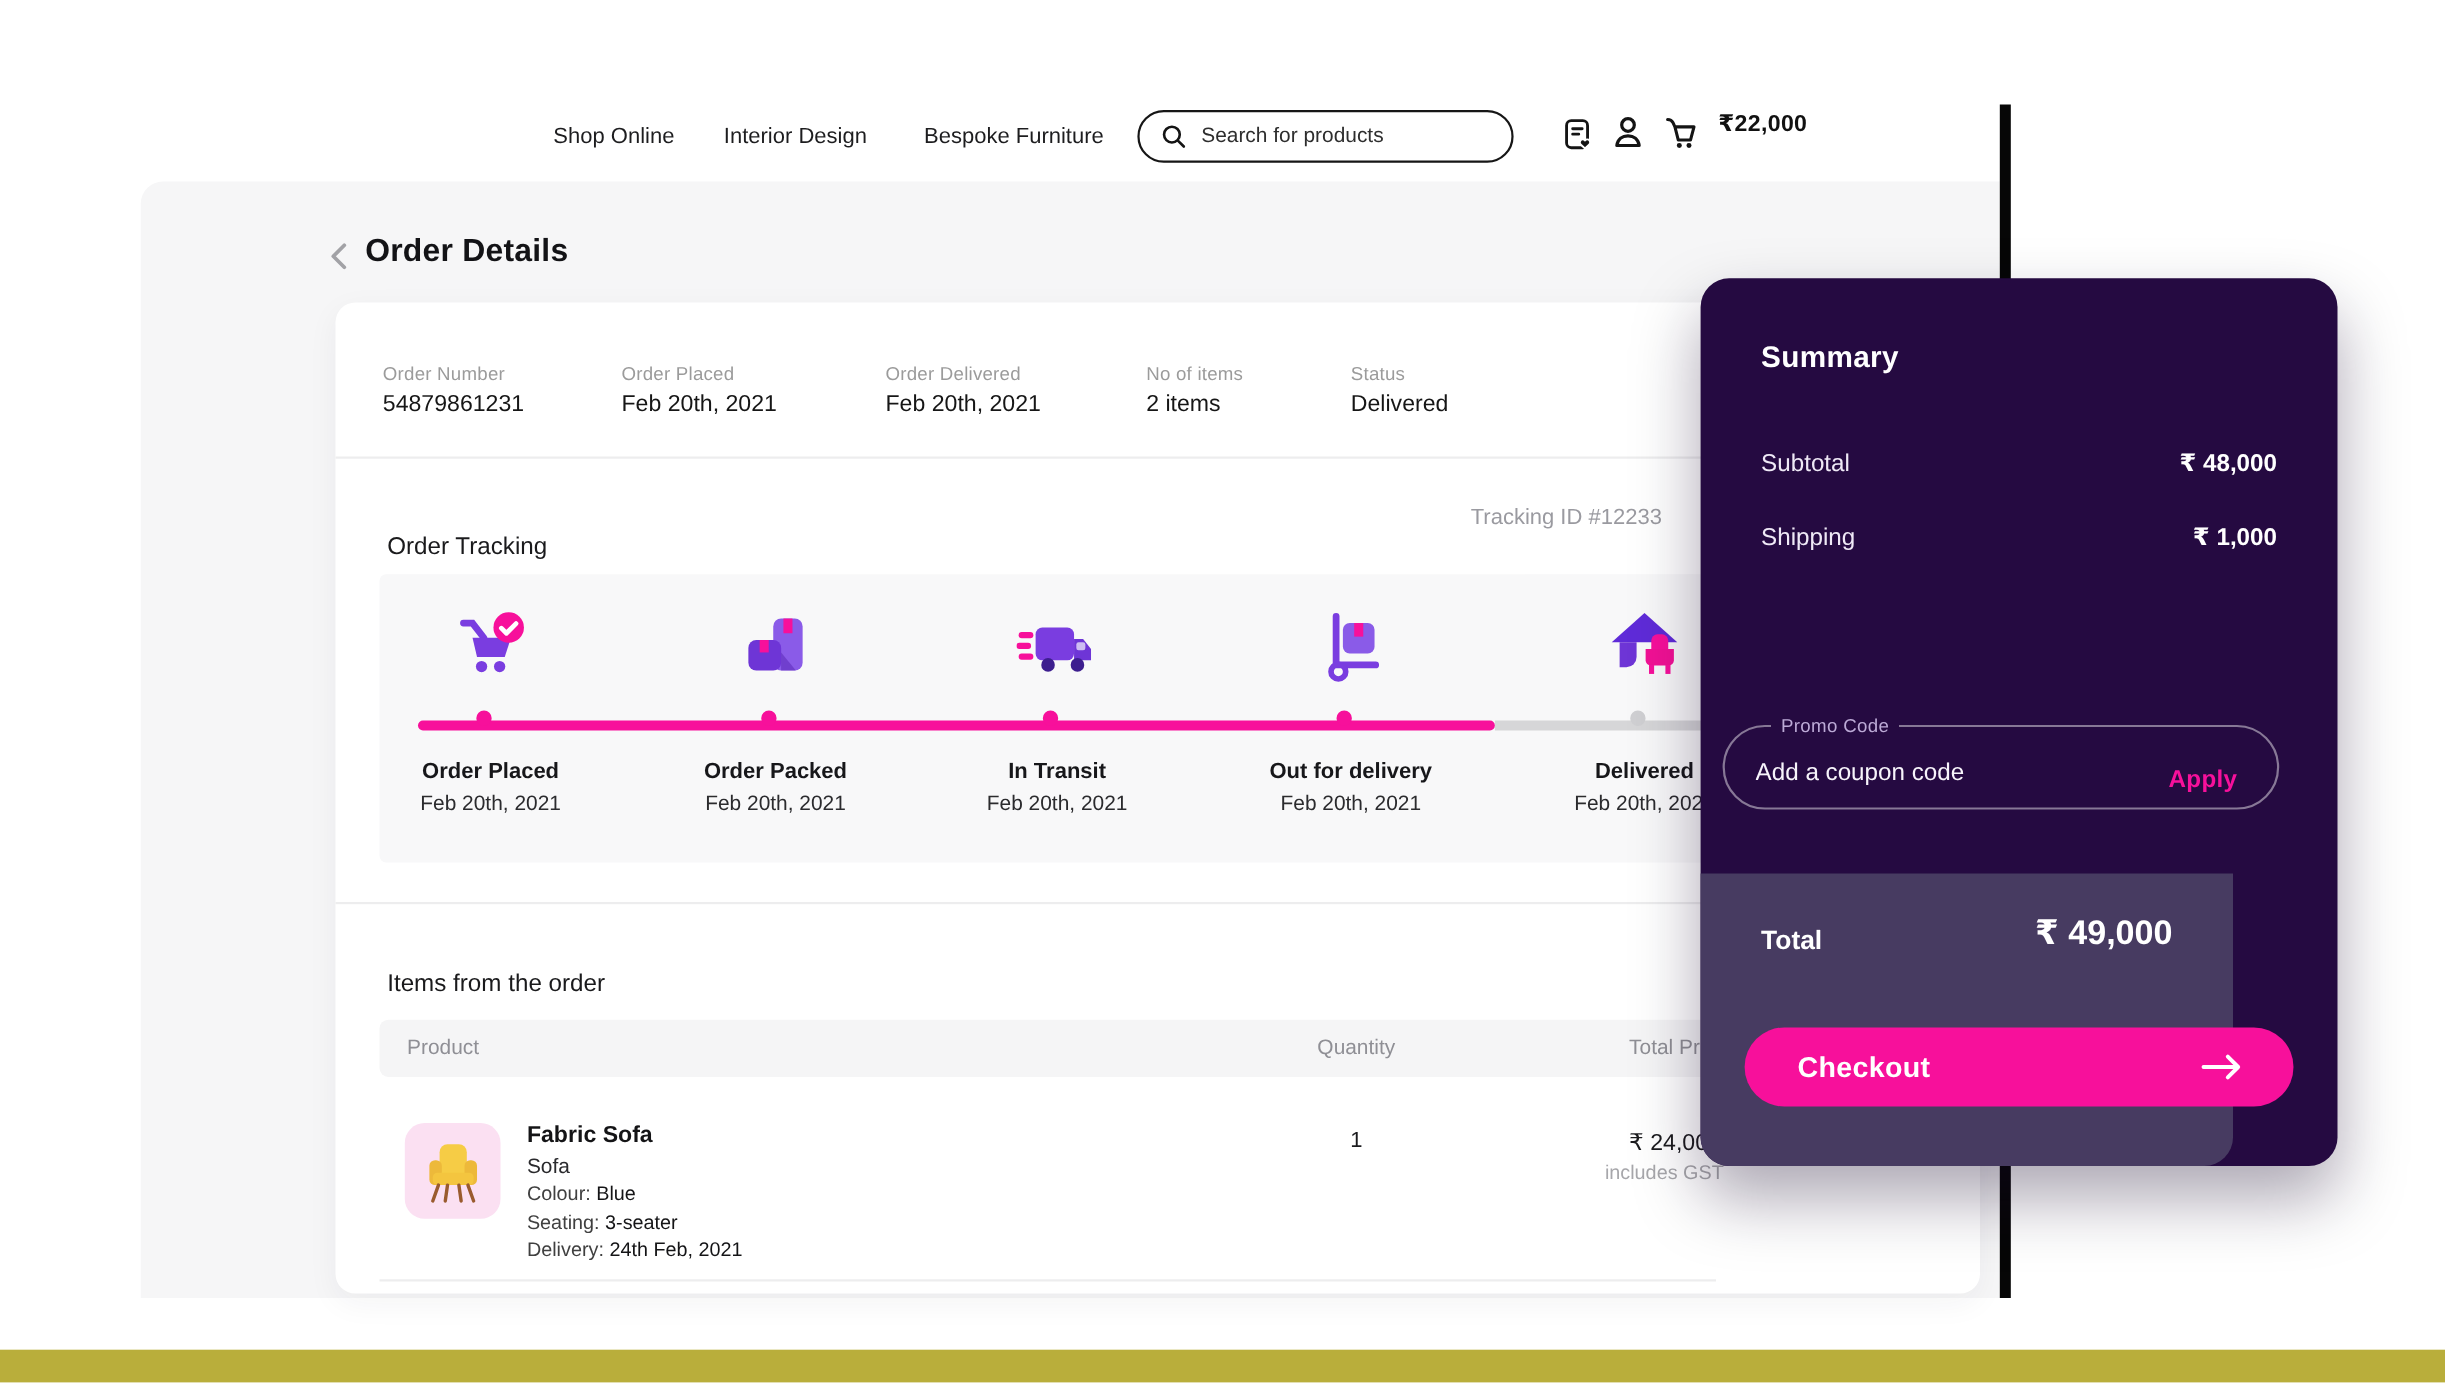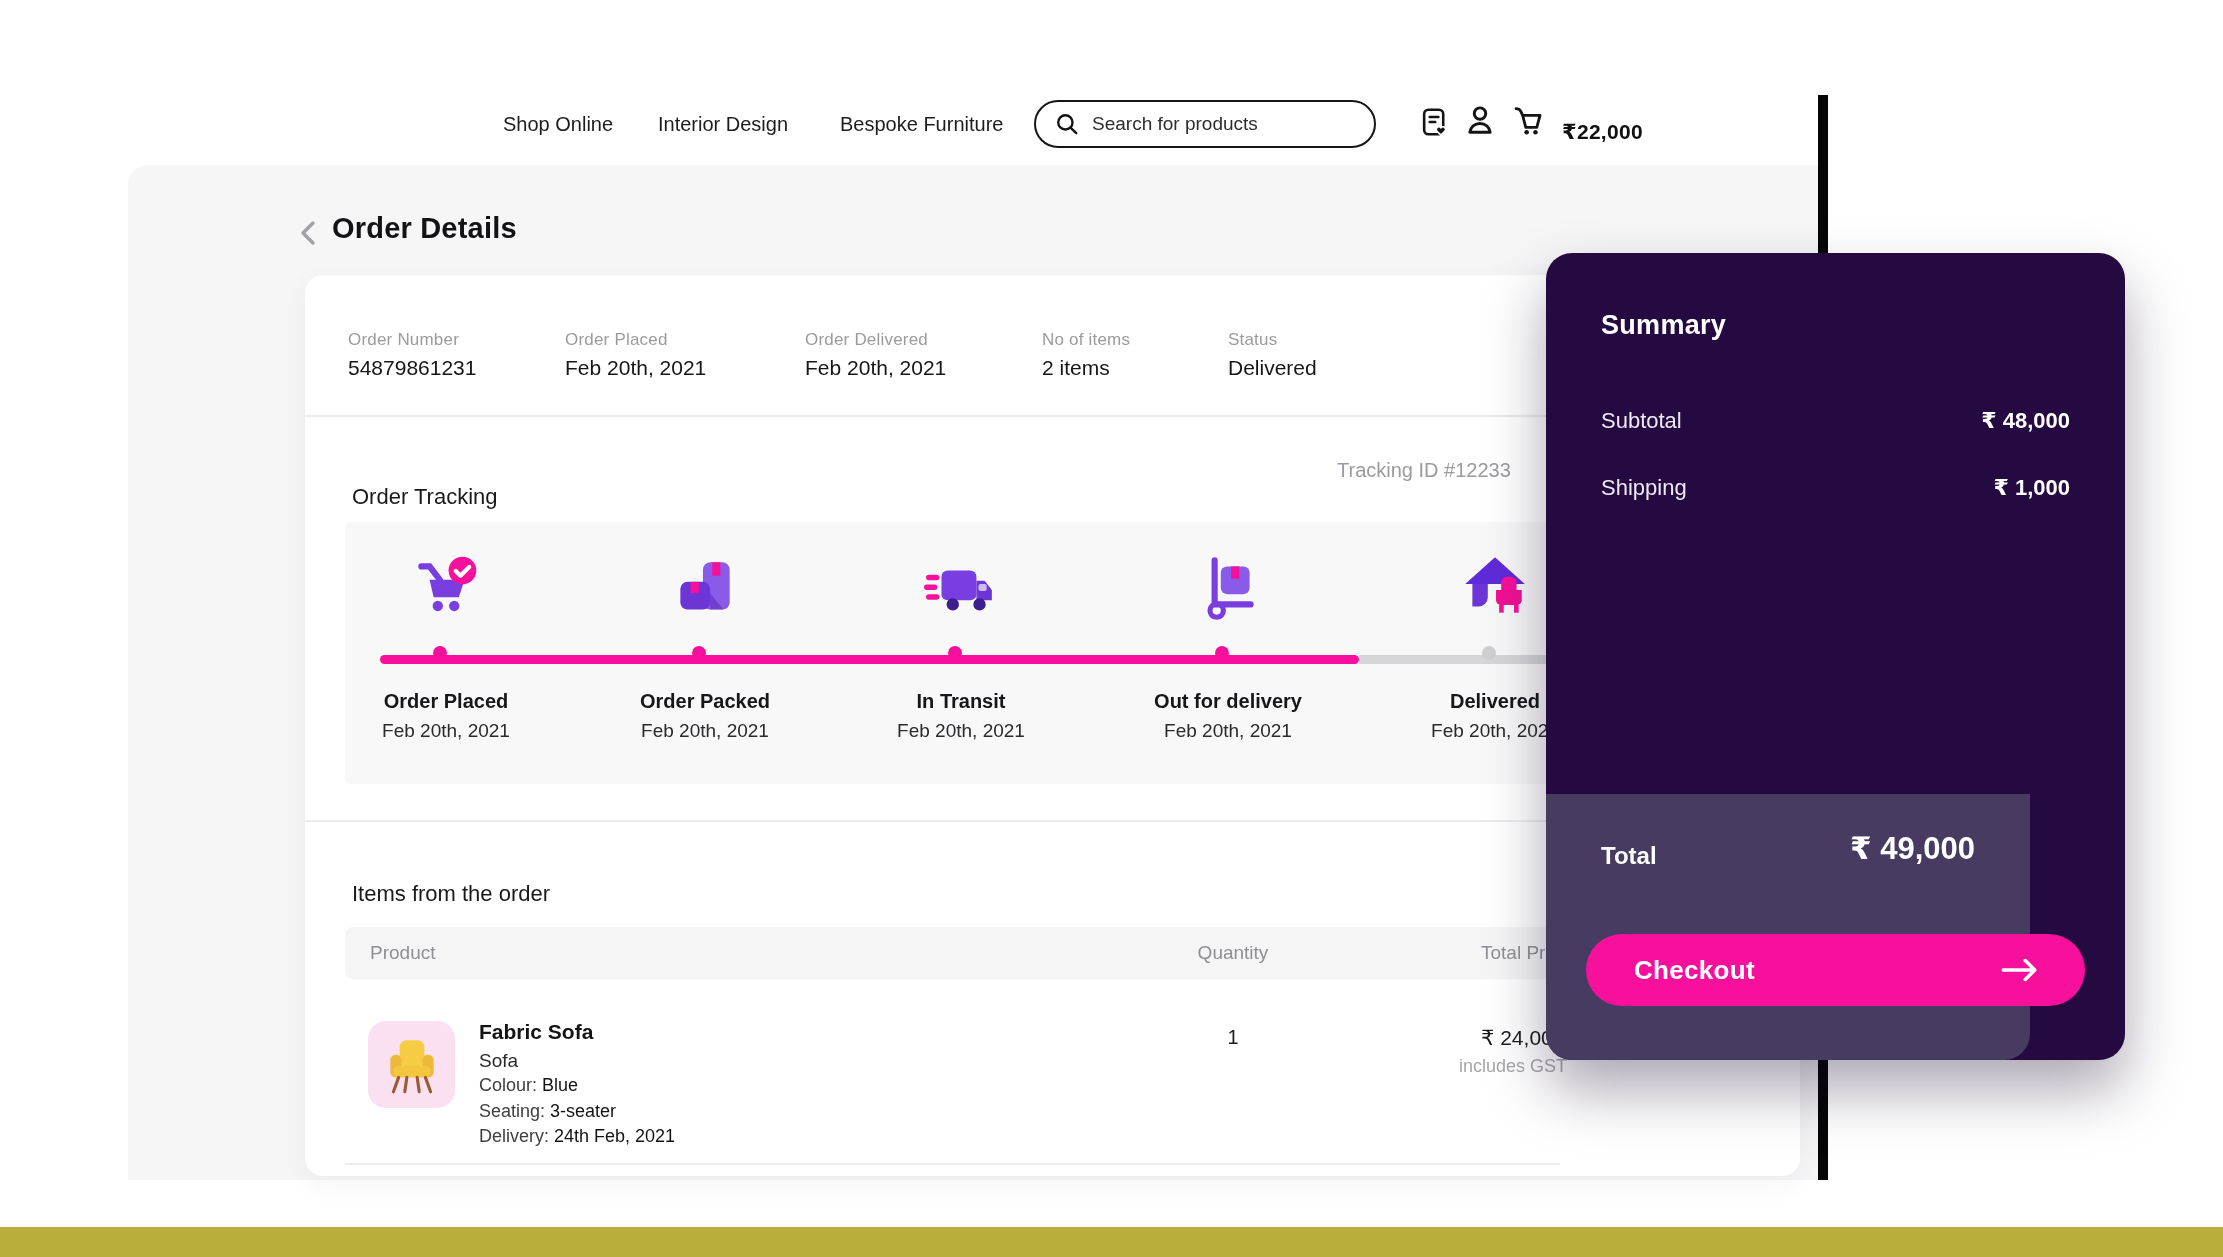--- a/index.html
+++ b/index.html
@@ -109,21 +109,21 @@
     <circle cx="12" cy="7.2" r="4.3" fill="none" stroke="#141414" stroke-width="2.2"></circle>
     <path d="M4.4 21.2c.6-4.2 3.7-6.6 7.6-6.6s7 2.4 7.6 6.6z" fill="none" stroke="#141414" stroke-width="2.2" stroke-linejoin="round"></path>
   </svg>
 
   <svg class="abs nav-ico" style="left:1512px;top:104px;" viewBox="0 0 24 24">
     <path d="M3 3.5c1.8 0 2.8.4 3.6 2L8 8.5M8 8.5h13l-2.4 9H10.3z" fill="none" stroke="#141414" stroke-width="2.1" stroke-linecap="round" stroke-linejoin="round"></path>
     <circle cx="11" cy="21.2" r="1.7" fill="#141414"></circle>
     <circle cx="17.6" cy="21.2" r="1.7" fill="#141414"></circle>
   </svg>
 
-  <div class="abs cart-total" style="left:1562px;top:120px;">₹22,000</div>
+  <div class="abs cart-total" style="left:1562px;top:100px;">₹22,000</div>
 
   <div class="abs content-bg"></div>
 
   <svg class="abs back-btn" viewBox="0 0 26 30">
     <path d="M17 5L7 15l10 10" fill="none" stroke="#a2a2a6" stroke-width="3.4" stroke-linecap="round" stroke-linejoin="round"></path>
   </svg>
   <div class="abs page-title">Order Details</div>
 
 
   <div class="abs card"></div>
@@ -240,20 +240,25 @@
   <div class="abs black-line"></div>
 
   <div class="abs panel">
     <div class="abs ttl">Summary</div>
 
     <div class="abs sum-label" style="top:155px;">Subtotal</div>
     <div class="abs sum-value" style="top:155px;">₹ 48,000</div>
     <div class="abs sum-label" style="top:222px;">Shipping</div>
     <div class="abs sum-value" style="top:222px;">₹ 1,000</div>
 
+    <fieldset class="promo">
+      <legend>Promo Code</legend>
+      <input type="text" placeholder="Add a coupon code" style="">
+      <button class="apply-btn">Apply</button>
+    </fieldset>
 
     <div class="abs total-sec">
       <div class="abs total-label">Total</div>
       <div class="abs total-value">₹ 49,000</div>
       <button class="abs checkout-btn">
         <span>Checkout</span>
         <svg style="width:42px;height:30px;" viewBox="0 0 40 28">
           <path d="M4 14h30M25 5l9 9-9 9" fill="none" stroke="#ffffff" stroke-width="3.4" stroke-linecap="round" stroke-linejoin="round"></path>
         </svg>
       </button>

